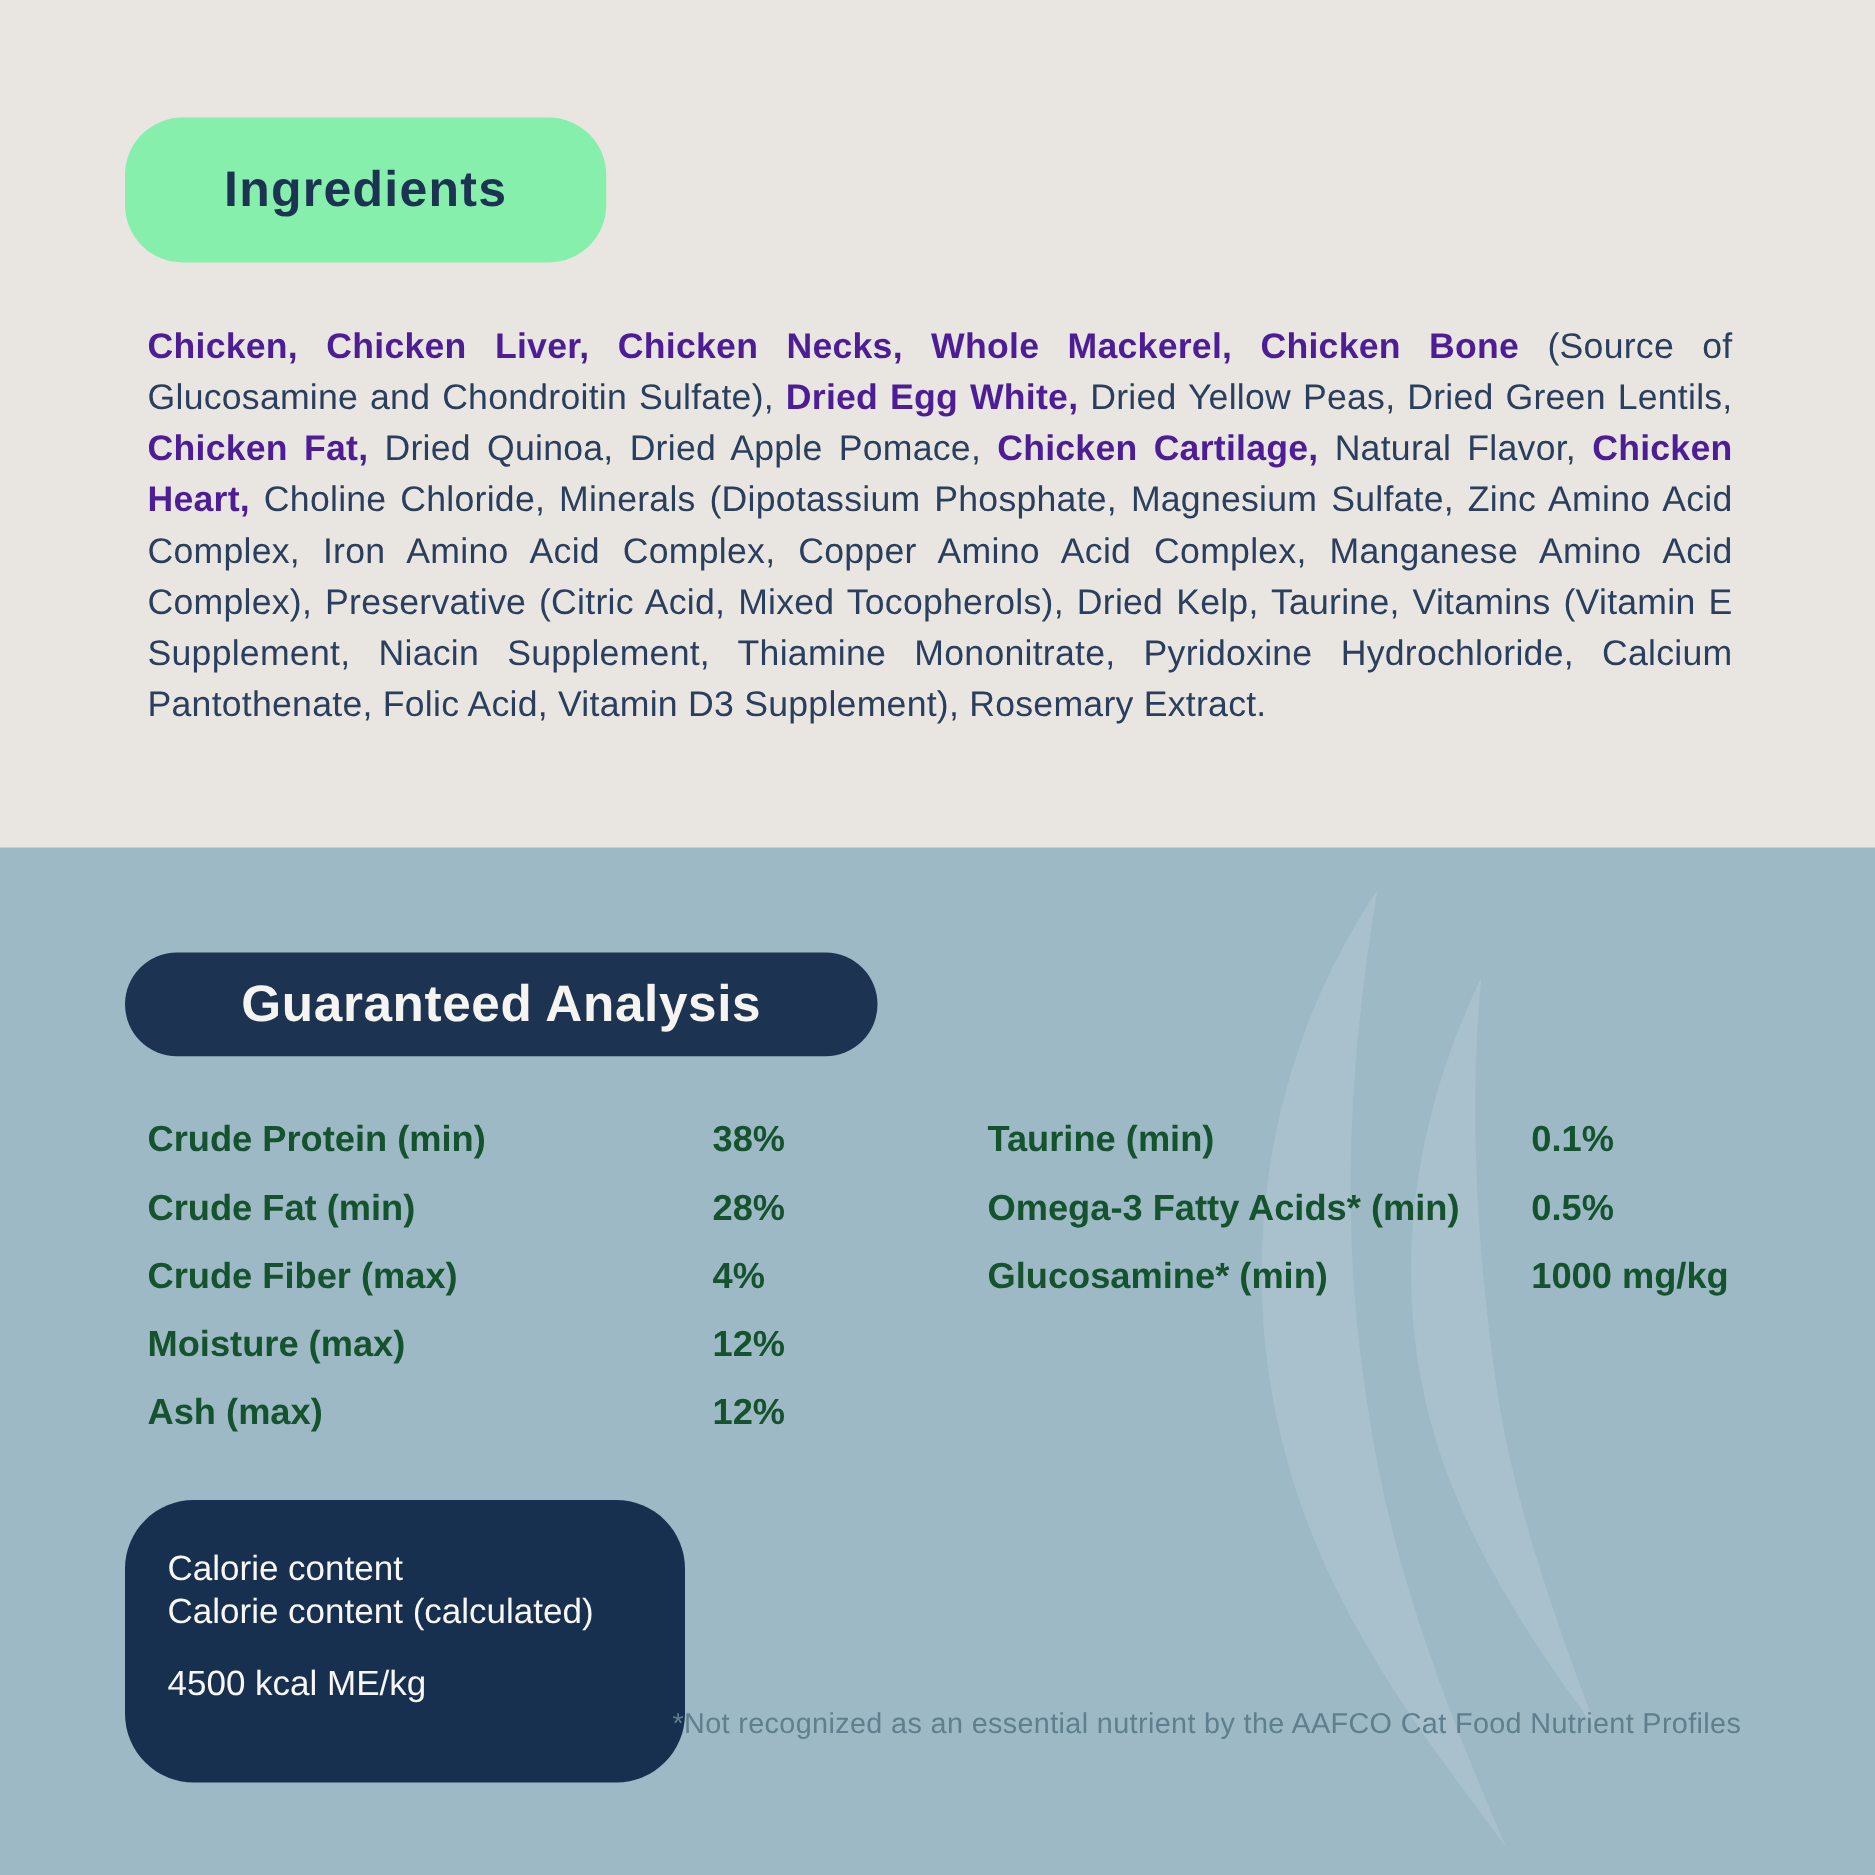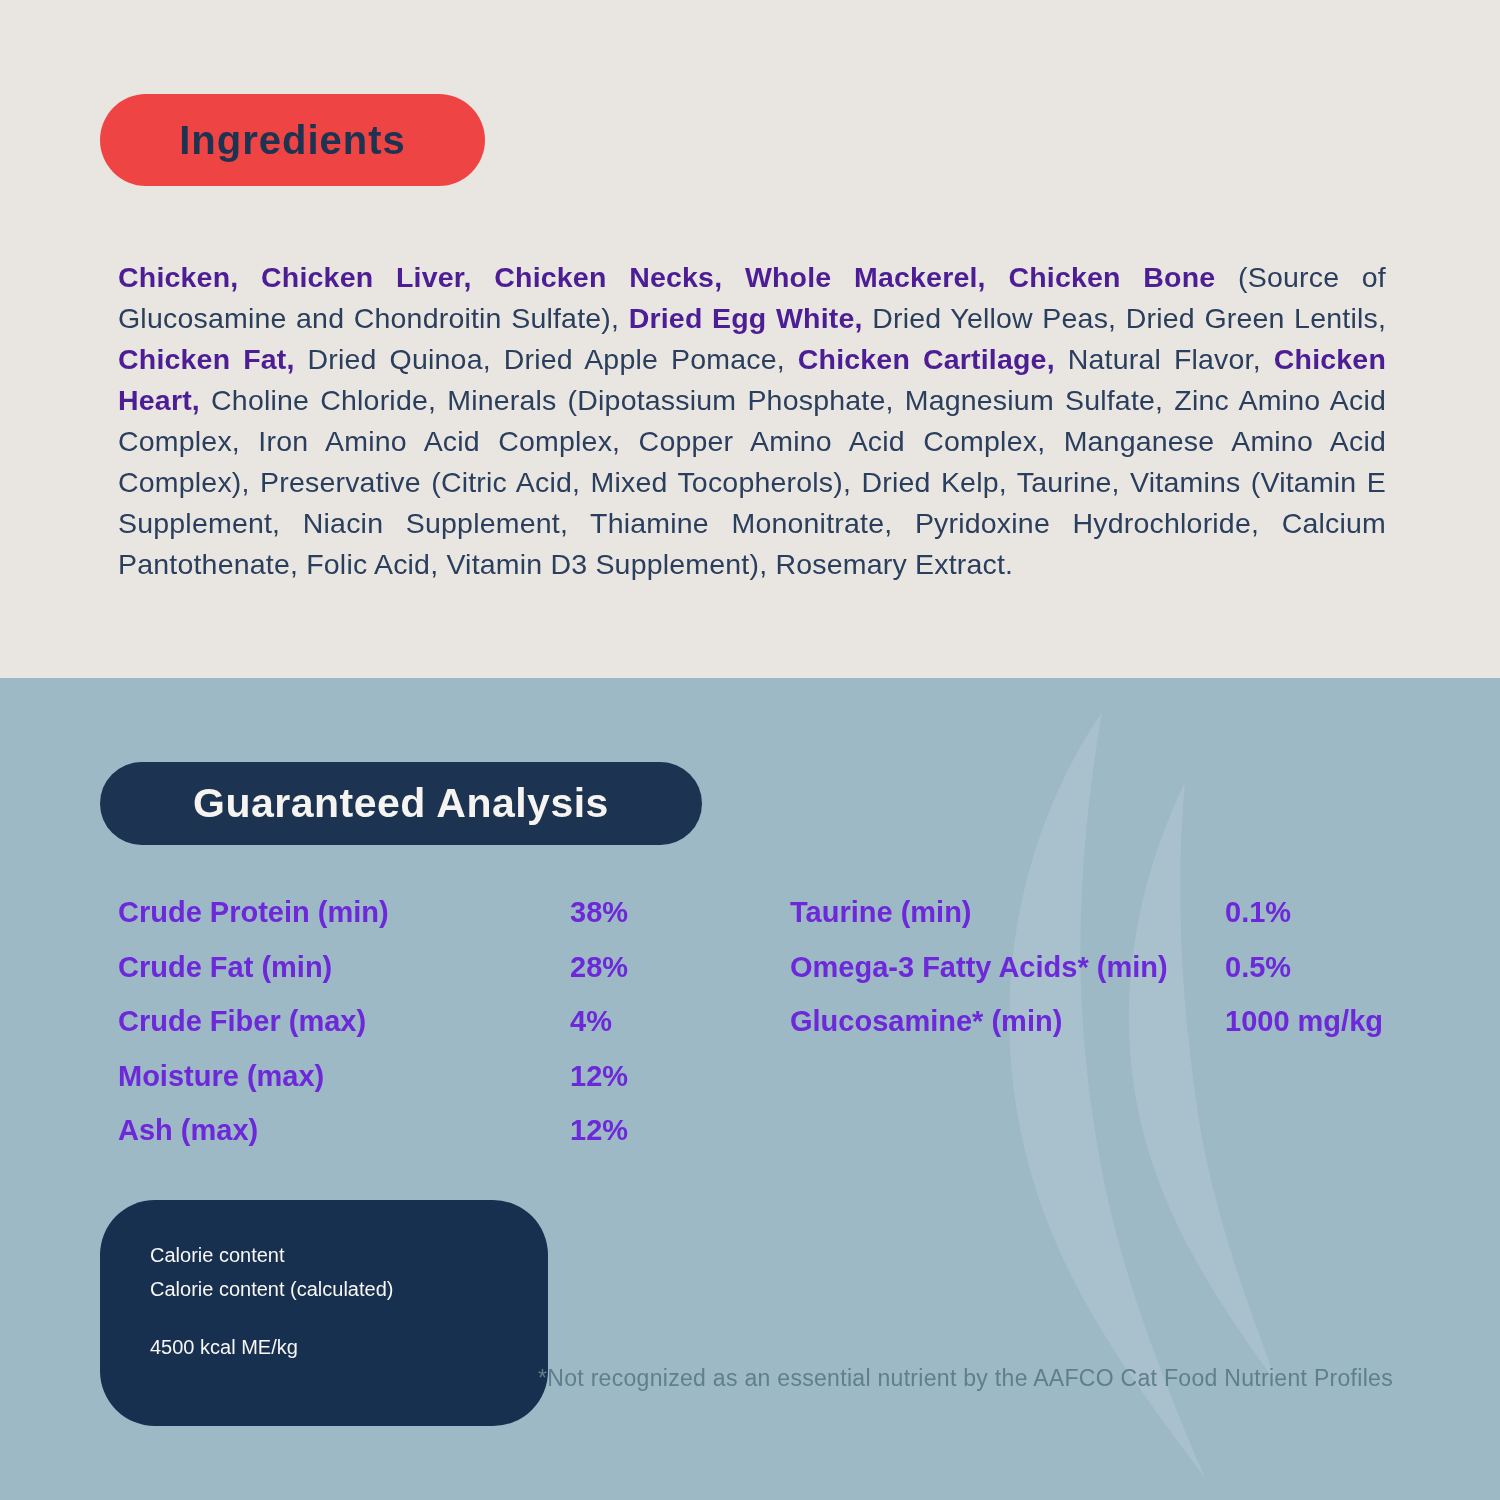--- a/index.html
+++ b/index.html
@@ -24,23 +24,23 @@
 
   .watermark {
     position: absolute; left: 0; top: 0;
     width: 1500px; height: 1500px;
     pointer-events: none;
   }
 
   
   .pill-ingredients {
     position: absolute; left: 100px; top: 94px;
-    width: 385px; height: 92px;
+    width: 385px; height: 116px;
     border-radius: 46px;
-    background: #ef4444;
+    background: #86efac;
     display: flex; align-items: center; justify-content: center;
   }
   .pill-ingredients .pill-text {
     font-size: 40px; font-weight: 700; color: #1d3352; letter-spacing: 1px;
   }
 
   
   .ingredients-text {
     position: absolute; left: 118px; top: 228px;
     width: 1268px;
@@ -63,36 +63,36 @@
     font-size: 41px; font-weight: 700; color: #f5f4f1; letter-spacing: 0.5px;
   }
 
   
   .ga-col { position: absolute; }
   .ga-col.left  { left: 118px; top: 896px; }
   .ga-col.right { left: 790px; top: 896px; }
   .ga-row { position: relative; height: 40px; margin-bottom: 14.5px; width: 640px; }
   .ga-label, .ga-value {
     position: absolute; top: 0;
-    font-size: 29px; font-weight: 700; color: #6d28d9; white-space: nowrap;
+    font-size: 29px; font-weight: 700; color: #14532d; white-space: nowrap;
   }
   .ga-label { left: 0; }
   .ga-col.left  .ga-value { left: 452px; }
   .ga-col.right .ga-value { left: 435px; }
 
   
   .calorie-box {
     position: absolute; left: 100px; top: 1200px;
     width: 448px; height: 226px;
     border-radius: 55px;
     background: #18304f;
     box-sizing: border-box;
-    padding: 38px 36px 0 50px;
+    padding: 38px 36px 0 34px;
     color: #f7f6f3;
-    font-size: 20px; line-height: 34px;
+    font-size: 28px; line-height: 34px;
   }
   .calorie-values { margin-top: 24px; }
 
   
   .footnote {
     position: absolute; top: 1364px; right: 107px;
     font-size: 23px; line-height: 28px;
     color: #5f7e8e; letter-spacing: 0.3px;
     white-space: nowrap;
   }

